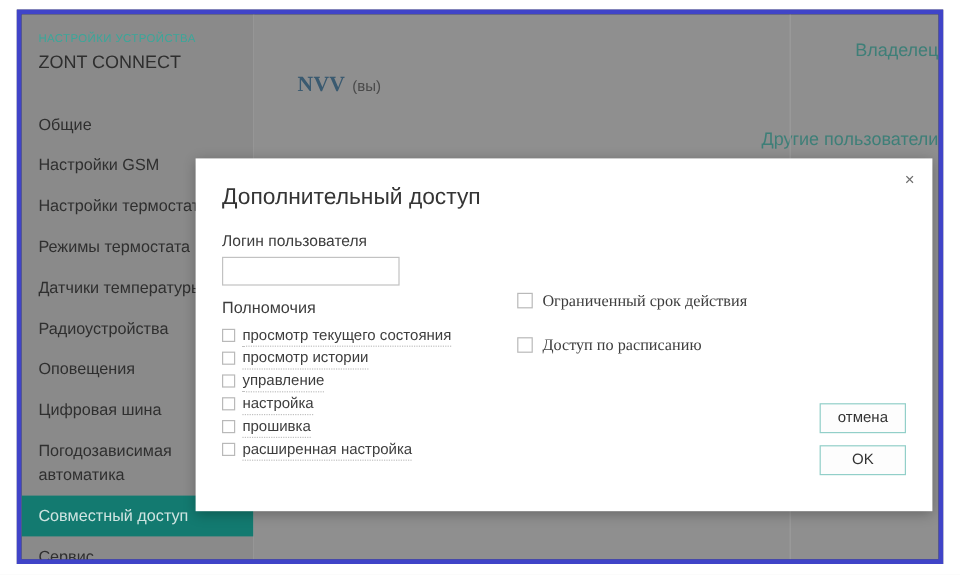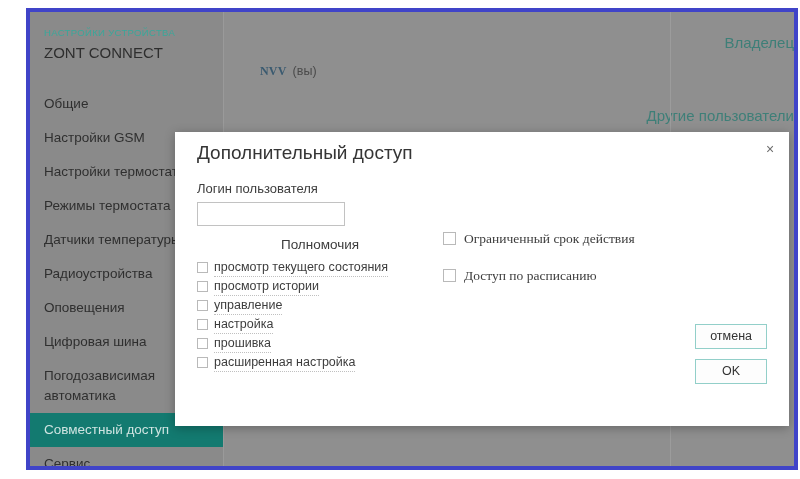--- a/index.html
+++ b/index.html
@@ -8,21 +8,21 @@
     width: 800px;
     height: 479px;
     overflow: hidden;
     background: #ffffff;
     font-family: "Liberation Sans", "DejaVu Sans", sans-serif;
   }
 
   
   #app-frame {
     position: absolute;
-    left: 26px;
+    left: 14px;
     top: 8px;
     width: 772px;
     height: 462px;
     border: 4px solid #4044c8;
     background: #404040;
     overflow: hidden;
   }
 
   #app-body {
     position: absolute;
@@ -108,21 +108,21 @@
   }
 
   .owner-row {
     padding-left: 14px;
     line-height: 20px;
     margin-bottom: 24px;
   }
 
   .owner-name {
     font-family: "Liberation Serif", "DejaVu Serif", serif;
-    font-size: 12px;
+    font-size: 18px;
     color: #3a5a70;
     font-weight: 700;
     letter-spacing: 0.2px;
   }
 
   .owner-you {
     font-size: 12.5px;
     color: #4a4a4a;
     margin-left: 6px;
   }
@@ -158,21 +158,21 @@
     cursor: pointer;
     background: none;
     border: none;
     font-family: "Liberation Sans", sans-serif;
   }
 
   #modal-title {
     font-size: 19px;
     color: #353535;
     font-weight: 400;
-    padding: 8px 0 0 22px;
+    padding: 20px 0 0 22px;
     line-height: 26px;
   }
 
   #modal-inner {
     padding: 14px 22px 0 22px;
     position: relative;
     height: 232px;
   }
 
   .field-label {
@@ -200,21 +200,21 @@
     line-height: 20px;
     margin-top: 9px;
     margin-bottom: 4px;
   }
 
   .cols {
     display: flex;
     align-items: flex-start;
   }
 
-  .col-left { width: 246px; flex: 0 0 246px; text-align: center; }
+  .col-left { width: 246px; flex: 0 0 246px; }
   .col-right { flex: 1 1 auto; padding-top: 3px; }
 
   .cb-row {
     display: flex;
     align-items: flex-start;
     line-height: 18px;
     margin-bottom: 1px;
     cursor: pointer;
   }
 

